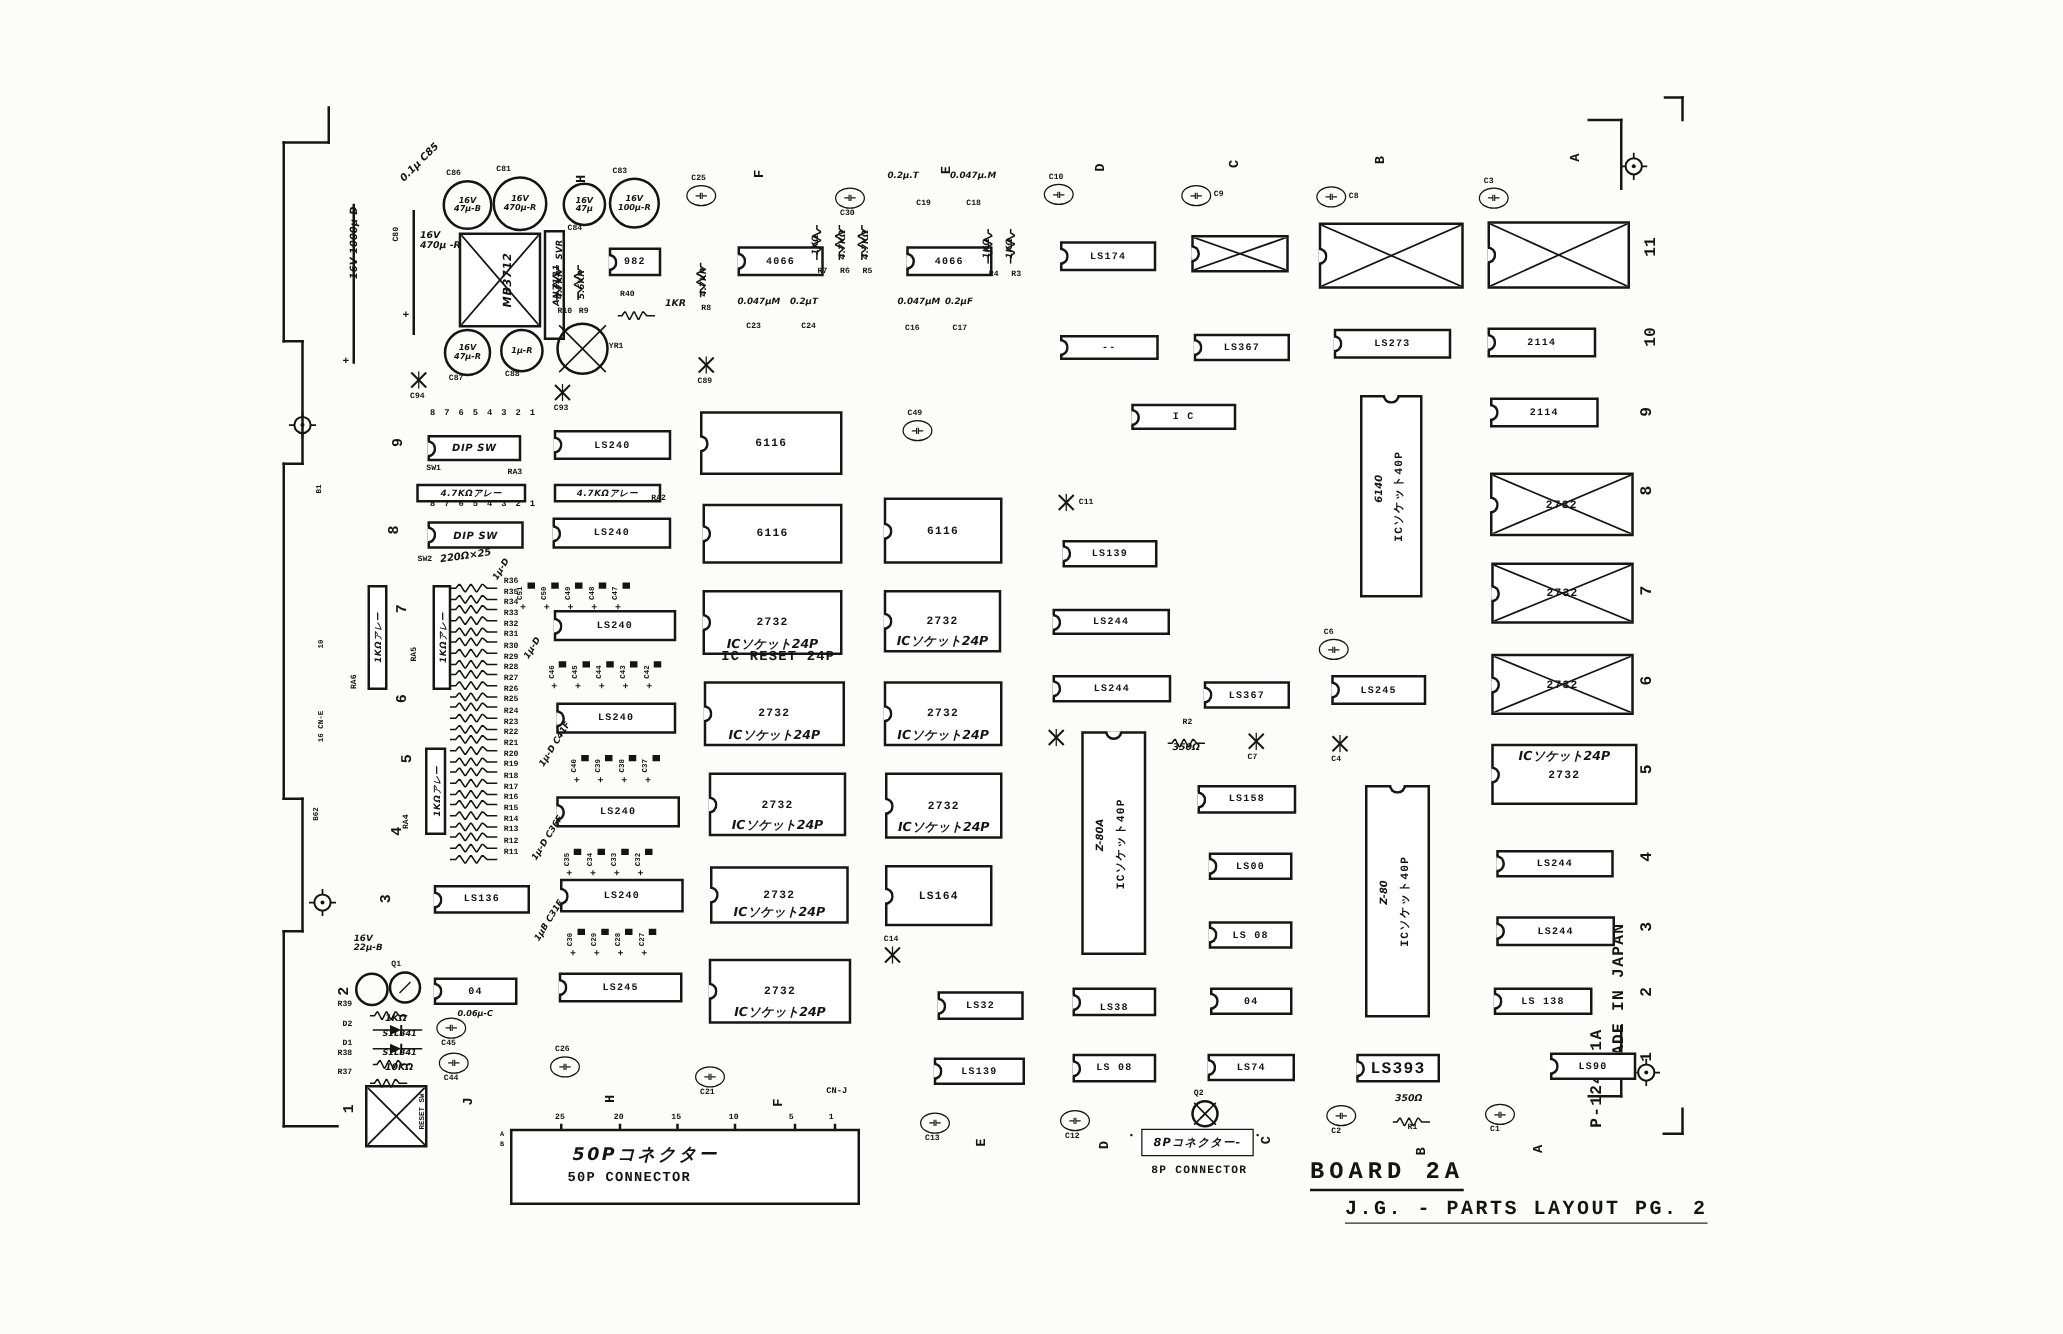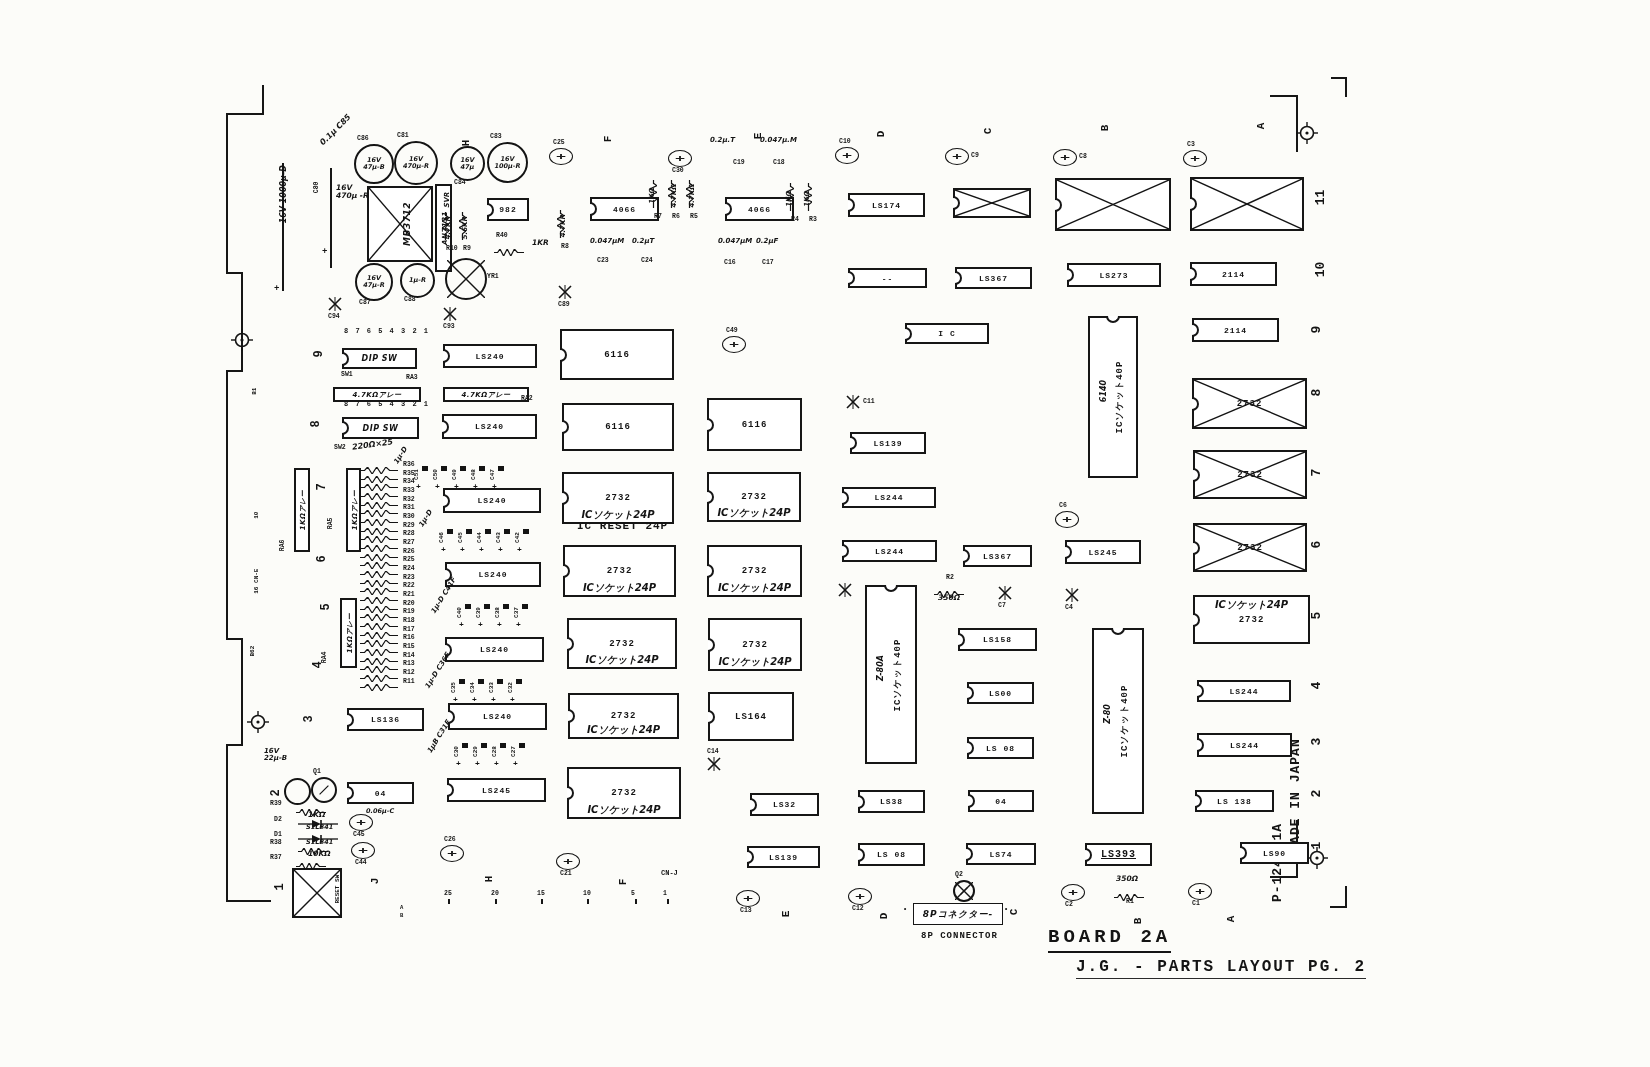--- a/index.html
+++ b/index.html
@@ -53,20 +53,24 @@
 <body>
 
 <div id="page">
   <div id="board">
 
     <div id="board-name" class="t">BOARD 2A</div>
     <div id="sheet-title" class="t">J.G. -  PARTS LAYOUT PG. 2</div>
     <div id="part-number" class="t">P-1244-1A</div>
     <div id="origin" class="t">MADE IN JAPAN</div>
 
+    <div class="c50box" style="left:408px;top:903px;width:276px;height:57px;">
+      <div class="c50jp hw" style="position:absolute;left:48px;top:10px;">50Pコネクター</div>
+      <div class="c50en t" style="position:absolute;left:44px;top:32px;">50P CONNECTOR</div>
+    </div>
     <span class="note t" style="left:661px;top:870px;font-size:7px;">CN-J</span>
 
     <div class="c8box" style="left:913px;top:903px;width:88px;height:20px;">
       <span class="hw" style="font-size:9px;letter-spacing:1px;">8Pコネクター-</span>
     </div>
     <div class="note t" style="left:921px;top:932px;font-size:9px;letter-spacing:1px;">8P CONNECTOR</div>
   <div class="edge" style="left: 262px; top: 85px; width: 2px; height: 30px;"></div>
       <div class="edge" style="left: 226px; top: 113px; width: 38px; height: 2px;"></div>
       <div class="edge" style="left: 226px; top: 113px; width: 2px; height: 161px;"></div>
       <div class="edge" style="left: 226px; top: 272px; width: 17px; height: 2px;"></div>
@@ -246,21 +250,21 @@
       </div>
       <div class="chip vchip" style="left: 865px; top: 585px; width: 48px; height: 175px;">
         <i class="notch nt"></i>
         <span class="clab" style="font-size: 9px;">ICソケット40P</span>
         <span class="vsub" style="font-size: 8px;">Z-80A</span>
       </div>
       <div class="chip" style="left: 750px; top: 793px; width: 65px; height: 19px;">
         <i class="notch nl"></i>
         <span class="clab" style="font-size: 8px;">LS32</span>
       </div>
-      <div class="chip" style="left: 858px; top: 790px; width: 63px; height: 19px;">
+      <div class="chip" style="left: 858px; top: 790px; width: 63px; height: 19px; align-items: flex-end;">
         <i class="notch nl"></i>
         <span class="clab" style="font-size: 8px;">LS38</span>
       </div>
       <div class="chip" style="left: 968px; top: 790px; width: 62px; height: 18px;">
         <i class="notch nl"></i>
         <span class="clab" style="font-size: 8px;">04</span>
       </div>
       <div class="chip" style="left: 747px; top: 846px; width: 69px; height: 18px;">
         <i class="notch nl"></i>
         <span class="clab" style="font-size: 8px;">LS139</span>
@@ -299,21 +303,21 @@
       <div class="chip" style="left: 967px; top: 682px; width: 63px; height: 18px;">
         <i class="notch nl"></i>
         <span class="clab" style="font-size: 8px;">LS00</span>
       </div>
       <div class="chip" style="left: 967px; top: 737px; width: 63px; height: 18px;">
         <i class="notch nl"></i>
         <span class="clab" style="font-size: 8px;">LS 08</span>
       </div>
       <div class="chip" style="left: 1085px; top: 843px; width: 63px; height: 19px;">
         <i class="notch nl"></i>
-        <span class="clab" style="font-size: 10px; text-decoration: underline;">LS393</span>
+        <span class="clab" style="font-size: 13px;">LS393</span>
       </div>
       <div class="chip" style="left: 1240px; top: 842px; width: 65px; height: 18px;">
         <i class="notch nl"></i>
         <span class="clab" style="font-size: 8px;">LS90</span>
       </div>
       <div class="chip" style="left: 1055px; top: 178px; width: 112px; height: 49px;">
         <i class="notch nl"></i>
         <svg class="xx" viewBox="0 0 112 49" preserveAspectRatio="none">
           <line x1="0" y1="0" x2="112" y2="49" stroke="#141414" stroke-width="1.4"></line>
           <line x1="0" y1="49" x2="112" y2="0" stroke="#141414" stroke-width="1.4"></line>
@@ -898,21 +902,21 @@
       <div class="note hw" style="left: 632px; top: 238px; font-size: 7px;">0.2μT</div>
       <div class="note t" style="left: 641px; top: 258px; font-size: 6.5px;">C24</div>
       <div class="note hw" style="left: 710px; top: 137px; font-size: 7px;">0.2μ.T</div>
       <div class="note t" style="left: 733px; top: 160px; font-size: 6.5px;">C19</div>
       <div class="note hw" style="left: 760px; top: 137px; font-size: 7px;">0.047μ.M</div>
       <div class="note t" style="left: 773px; top: 160px; font-size: 6.5px;">C18</div>
       <div class="note hw" style="left: 718px; top: 238px; font-size: 7px;">0.047μM</div>
       <div class="note t" style="left: 724px; top: 260px; font-size: 6.5px;">C16</div>
       <div class="note hw" style="left: 756px; top: 238px; font-size: 7px;">0.2μF</div>
       <div class="note t" style="left: 762px; top: 260px; font-size: 6.5px;">C17</div>
-      <div class="note hw" style="left: 264px; top: 748px; font-size: 7px; width: 32px; white-space: normal;">16V 22μ-B</div>
+      <div class="note hw" style="left: 283px; top: 748px; font-size: 7px; width: 32px; white-space: normal;">16V 22μ-B</div>
       <div class="note hw" style="left: 366px; top: 808px; font-size: 6.5px;">0.06μ-C</div>
       <div class="note t" style="left: 324px; top: 886px; font-size: 6px; transform: rotate(-90deg);">RESET SW</div>
       <div class="note t" style="left: 903px; top: 906px; font-size: 7px;">•</div>
       <div class="note t" style="left: 1004px; top: 906px; font-size: 7px;">•</div>
       <div class="note t" style="left: 322px; top: 248px; font-size: 9px;">+</div>
       <div class="note t" style="left: 274px; top: 285px; font-size: 9px;">+</div>
       <div class="gl t" style="left: 463px; top: 137px; font-size: 11px;">H</div>
       <div class="gl t" style="left: 605px; top: 133px; font-size: 11px;">F</div>
       <div class="gl t" style="left: 755px; top: 130px; font-size: 11px;">E</div>
       <div class="gl t" style="left: 878px; top: 128px; font-size: 11px;">D</div>

